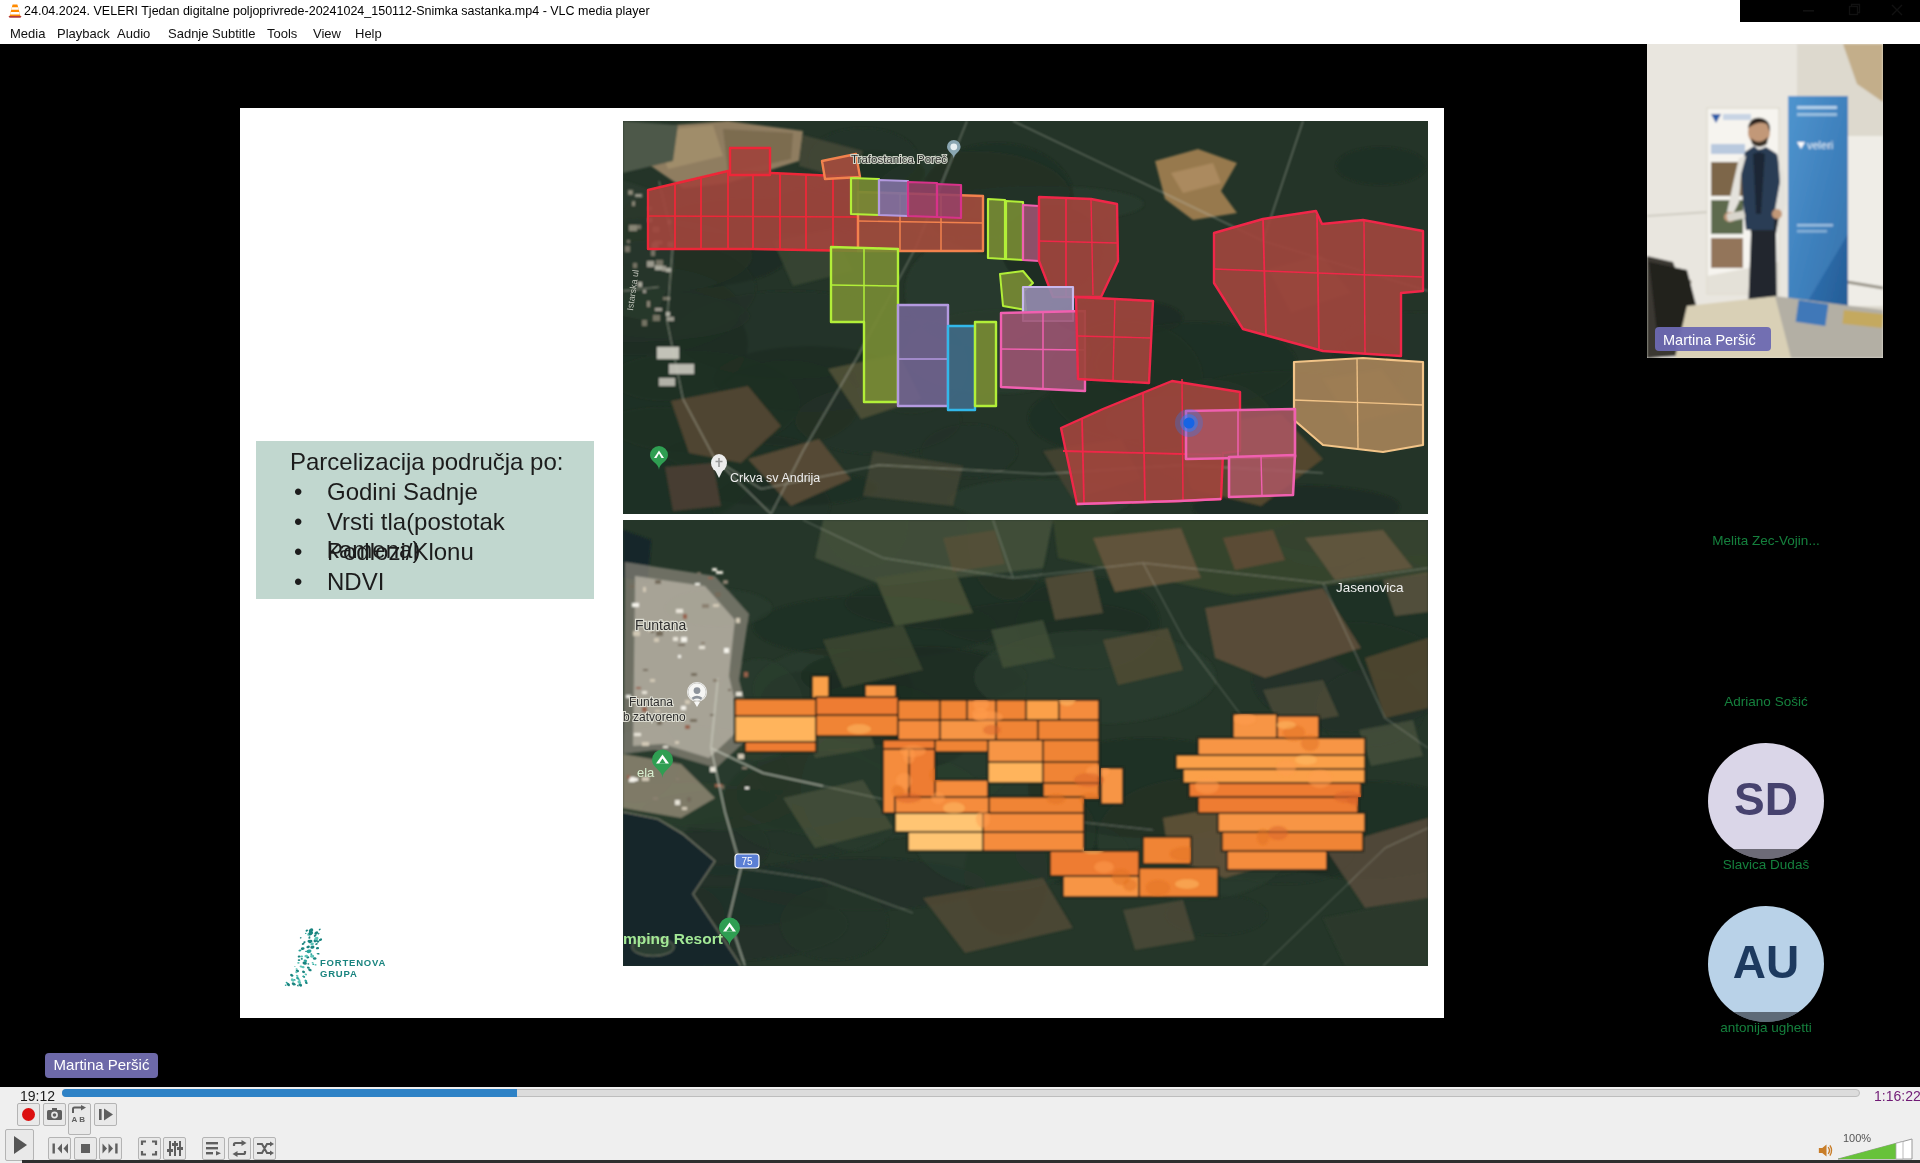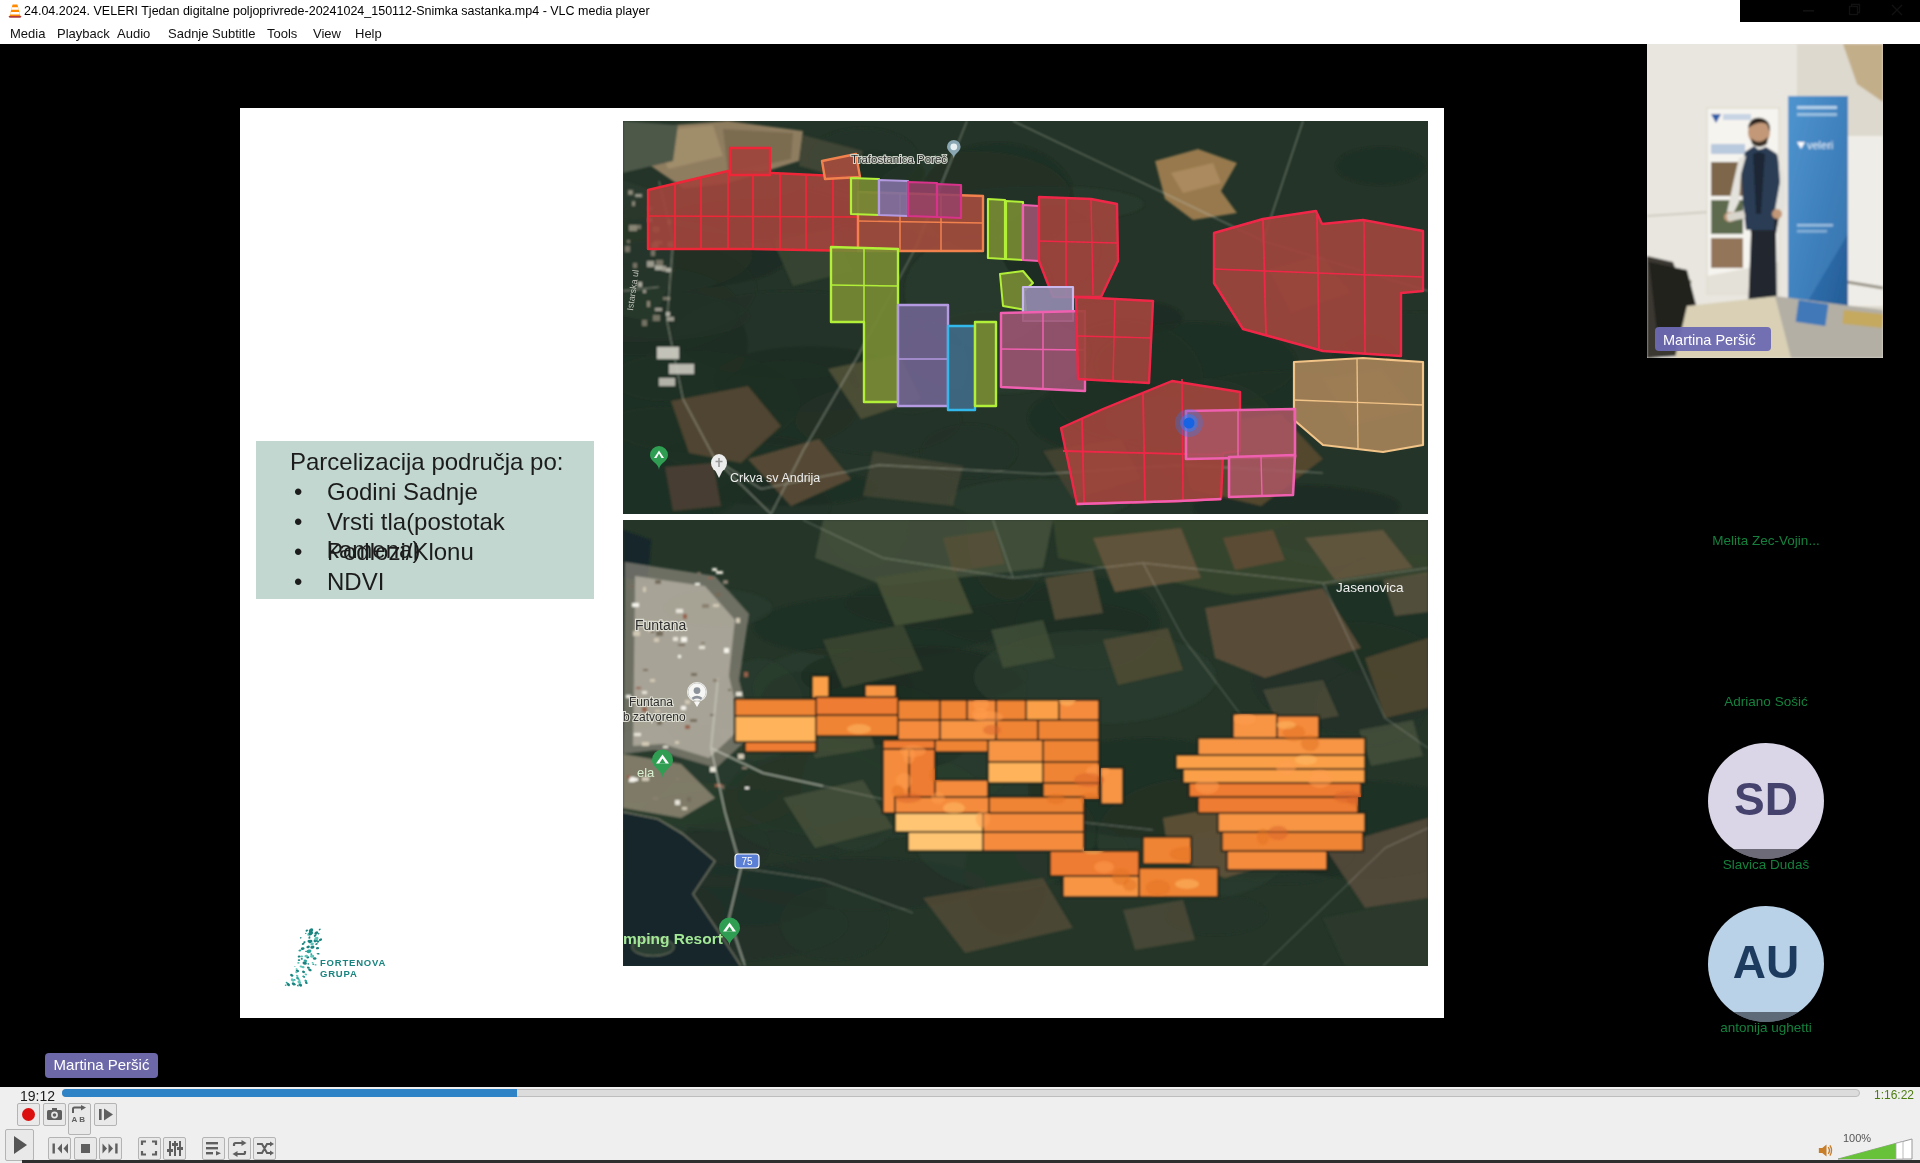--- a/index.html
+++ b/index.html
@@ -15,21 +15,21 @@
 #textbox{position:absolute;left:16px;top:333px;width:338px;height:158px;background:#c1d7cf;color:#1c1c1c;}
 #textbox .t{position:absolute;left:10px;top:7px;font-size:24px;margin-left:24px;}
 #webcam{position:absolute;left:1647px;top:0px;}
 .av{position:absolute;left:1708px;width:116px;height:116px;border-radius:50%;text-align:center;overflow:hidden;}
 .av i{position:absolute;left:0;bottom:0;width:116px;height:10px;background:rgba(20,20,25,0.55);}
 .av span{font-size:46px;font-weight:bold;line-height:112px;}
 .avn{position:absolute;color:#15803d;font-size:13.5px;text-align:center;width:220px;left:1656px;text-shadow:0 1px 2px #000;}
 #lbl-bl{position:absolute;left:45px;top:1009px;width:113px;height:25px;background:#6d69a8;border-radius:4px;color:#fff;font-size:15px;text-align:center;line-height:24px;}
 #controls{position:absolute;left:0;top:1087px;width:1920px;height:76px;background:#efefef;}
 #t1{position:absolute;left:20px;top:1px;font-size:14px;color:#1a1a1a;}
-#t2{position:absolute;left:1874px;top:1px;font-size:12px;color:#4d7c0f;}
+#t2{position:absolute;left:1874px;top:1px;font-size:14px;color:#701a75;}
 #seekg{position:absolute;left:62px;top:2px;width:1798px;height:8px;background:#dcdcdc;border:1px solid #bdbdbd;border-radius:4px;}
 #seekb{position:absolute;left:62px;top:2px;width:455px;height:8px;background:#2e82c6;border-radius:4px 0 0 4px;}
 .btn{position:absolute;background:#e9e9e9;border:1px solid #b4b4b4;border-radius:2px;width:23px;height:23px;}
 .btn svg{position:absolute;left:0;top:0;}
 #bstrip{position:absolute;left:22px;top:1160px;width:1898px;height:3px;background:#2e2e2e;}
 </style></head><body>
 <div id="titlebar">
  <svg style="position:absolute;left:7px;top:3px" width="16" height="16" viewBox="0 0 16 16">
   <path d="M5.6 1.5 L10.4 1.5 L13.4 13 L2.6 13 Z" fill="#ff8a00"></path>
   <path d="M4.9 4.2 L11.1 4.2 L11.8 6.8 L4.2 6.8 Z" fill="#fff"></path>

